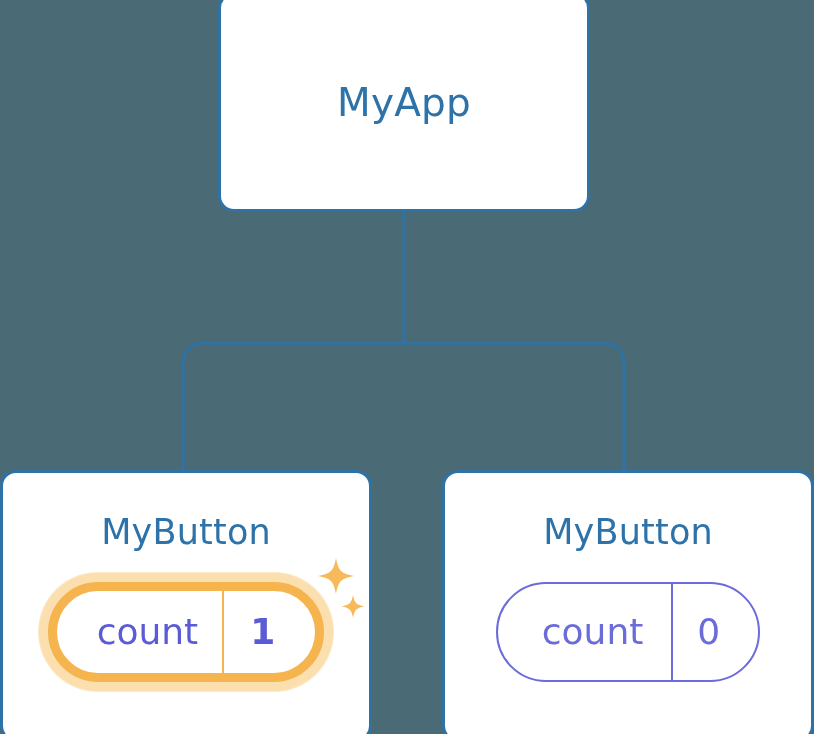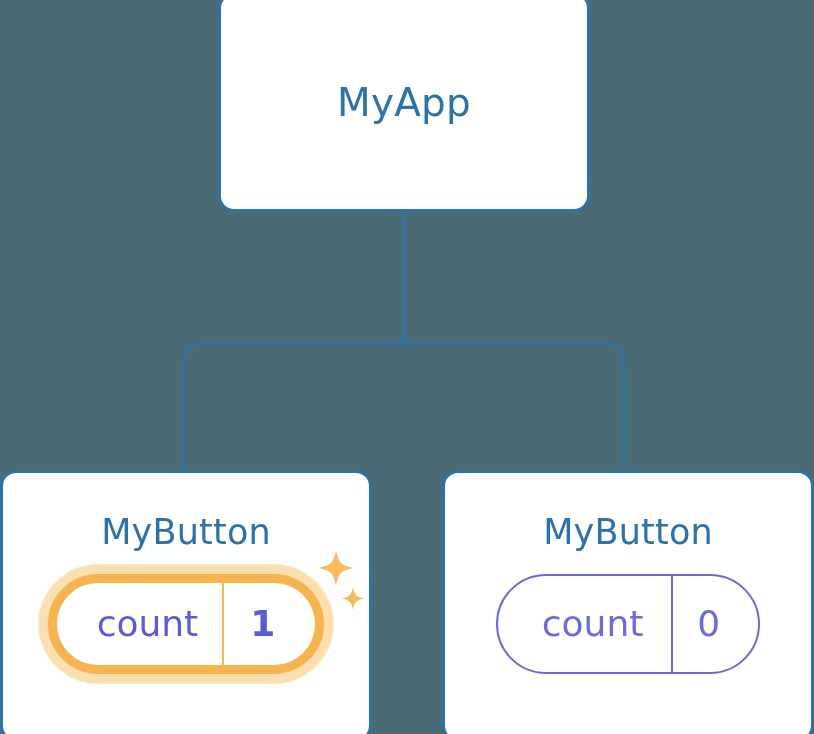--- a/index.html
+++ b/index.html
@@ -70,21 +70,21 @@
   .node-child.right { left: 442px; }
 
   .node-child .node-title {
     font-size: 35px;
     text-align: right;
   }
 
   
   .pill-wrap {
     position: relative;
-    margin-top: 24px;
+    margin-top: 32px;
     display: flex;
     align-items: center;
     justify-content: center;
   }
 
   .pill {
     position: relative;
     display: flex;
     align-items: stretch;
     height: 100px;

